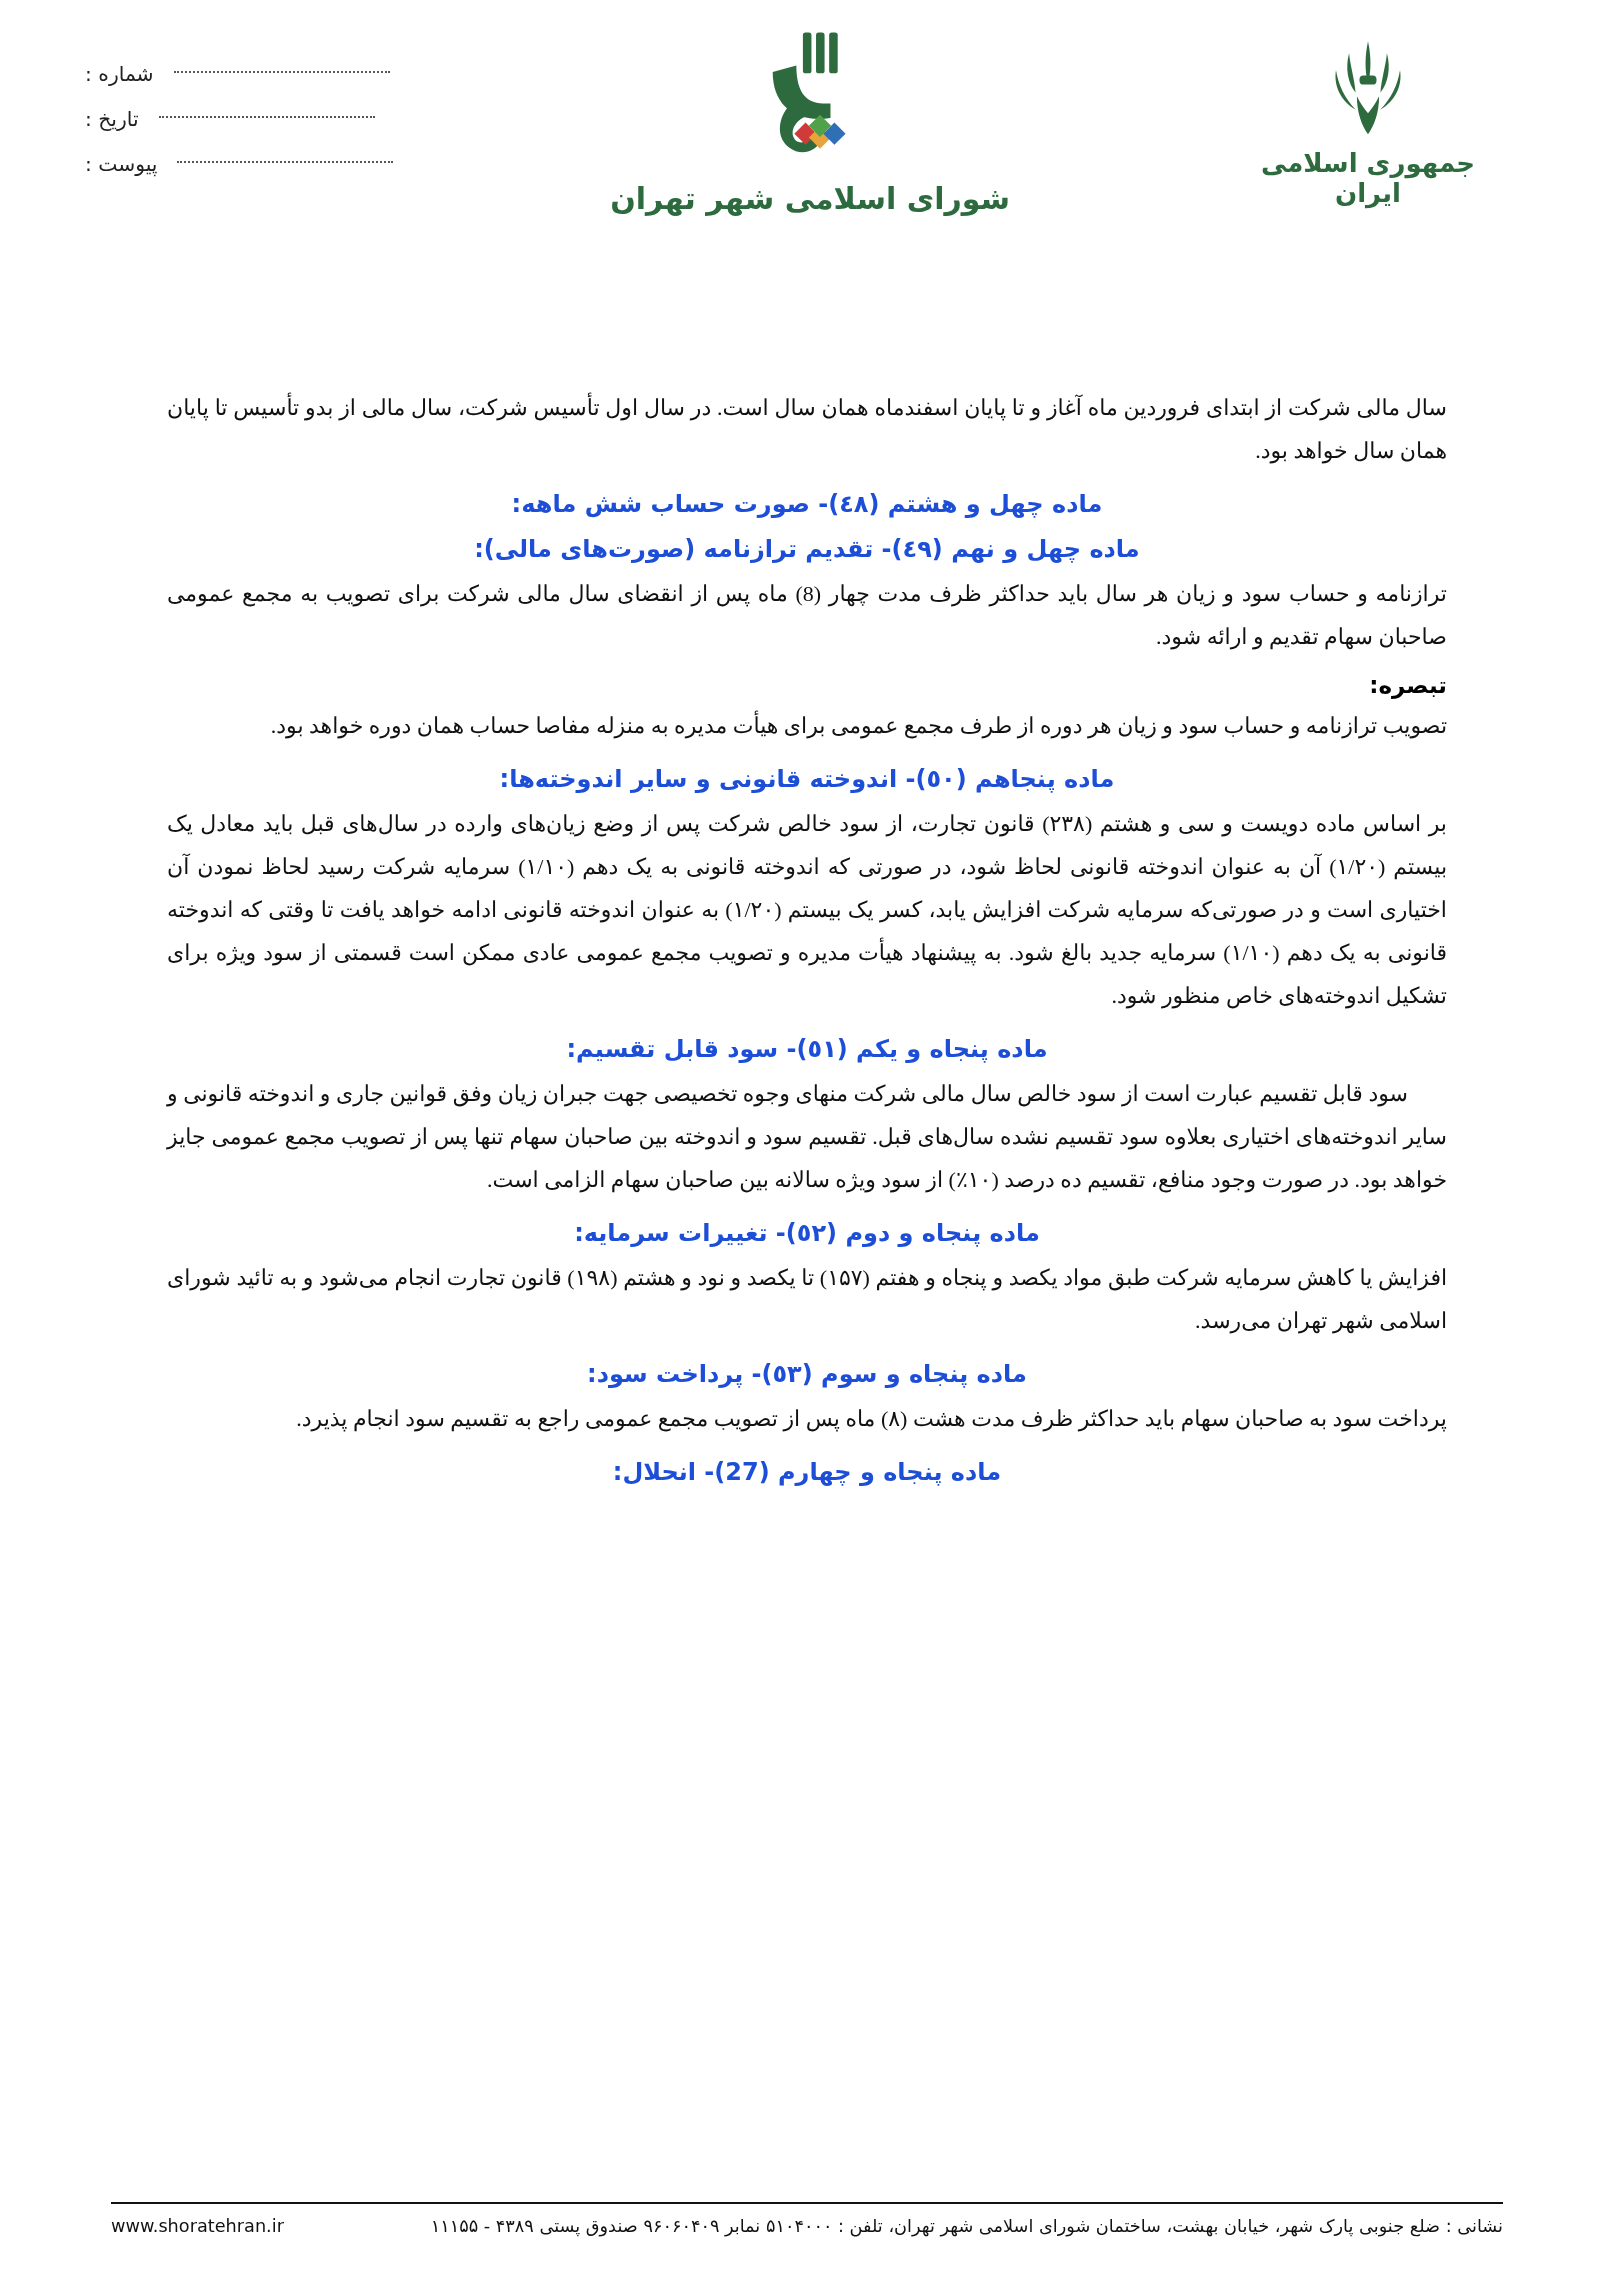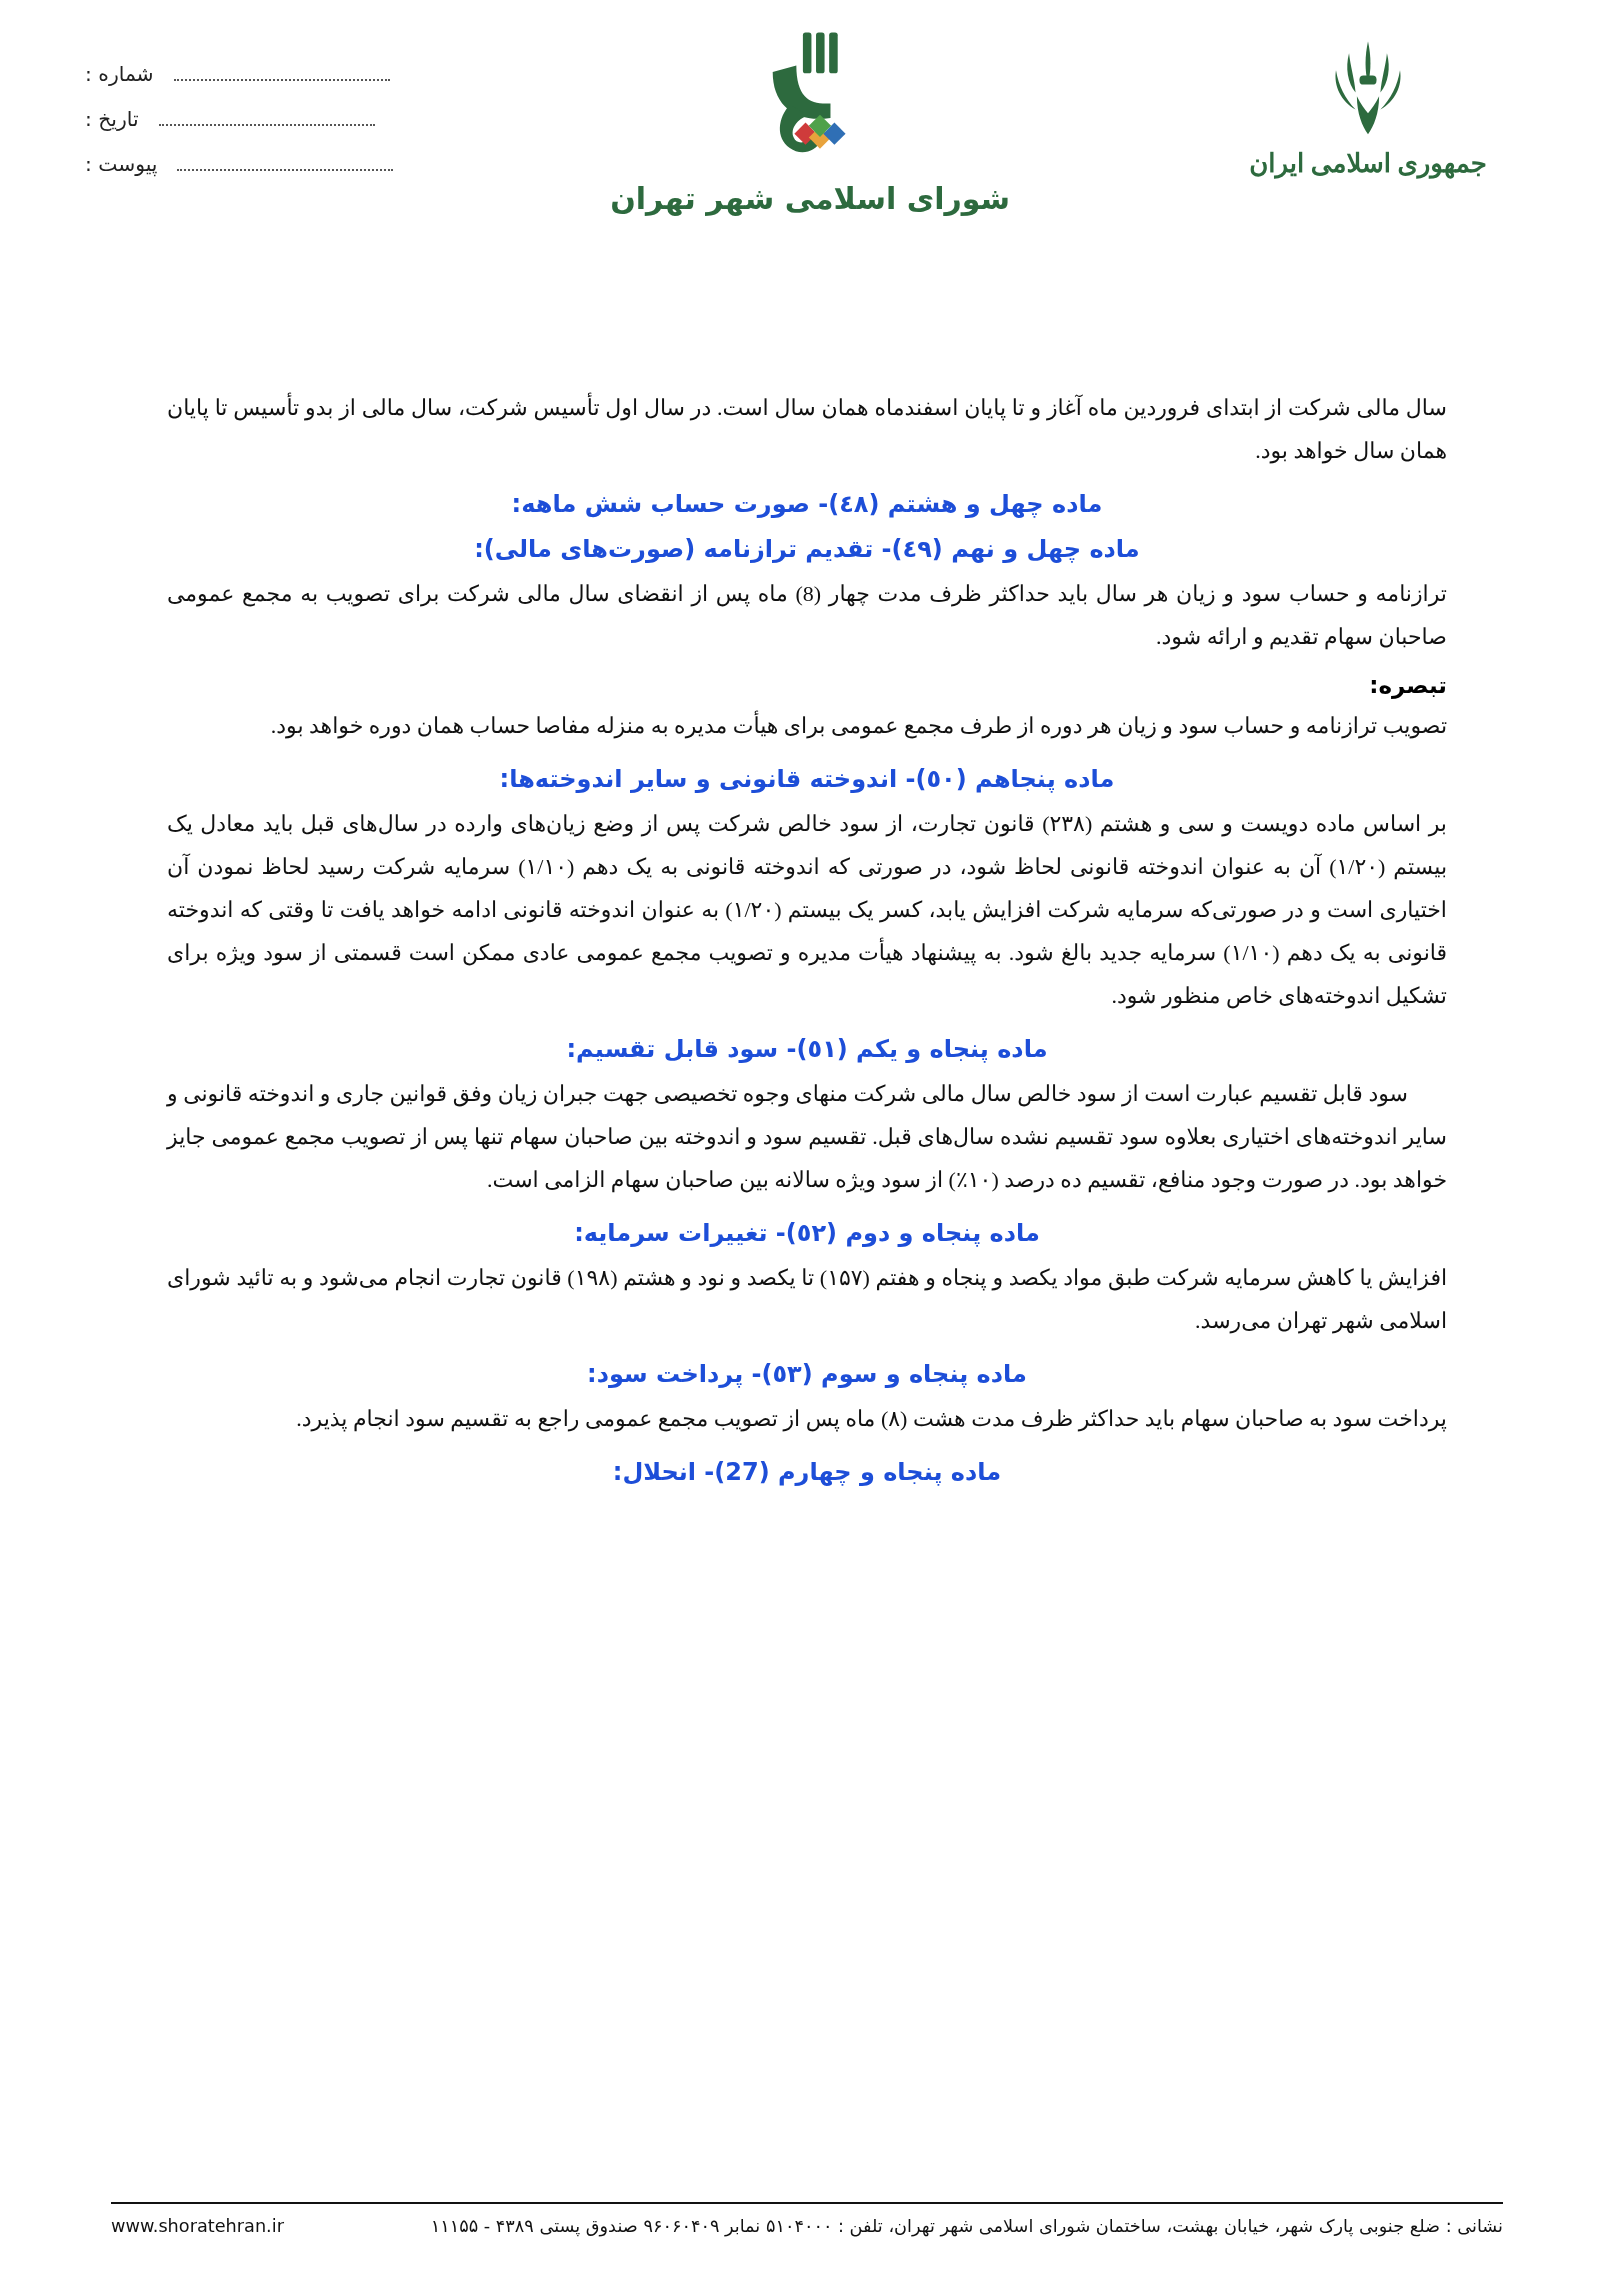--- a/index.html
+++ b/index.html
@@ -35,21 +35,21 @@
     position: absolute;
     left: 85px;
     top: 62px;
     width: 341px;
     text-align: right;
     direction: rtl;
   }
   .stamp-row {
     display: flex;
     flex-direction: row-reverse;
-    align-items: flex-end;
+    align-items: center;
     justify-content: flex-start;
     margin-bottom: 21px;
     gap: 20px;
   }
   .stamp-label {
     font-family: "DejaVu Sans", sans-serif;
     font-size: 20.3px;
     color: #222;
     white-space: nowrap;
   }
@@ -85,21 +85,20 @@
     letter-spacing: 0.7px;
   }
 
   
   .emblem-block {
     position: absolute;
     right: 105px;
     top: 36px;
     width: 282px;
     text-align: center;
-    font-family: Liberation Serif, serif;
   }
   .emblem-mark {
     width: 98px;
     height: 105px;
     margin: 0 auto;
   }
   .emblem-title {
     margin-top: 6.6px;
     font-size: 26px;
     color: #2d6a3e;

